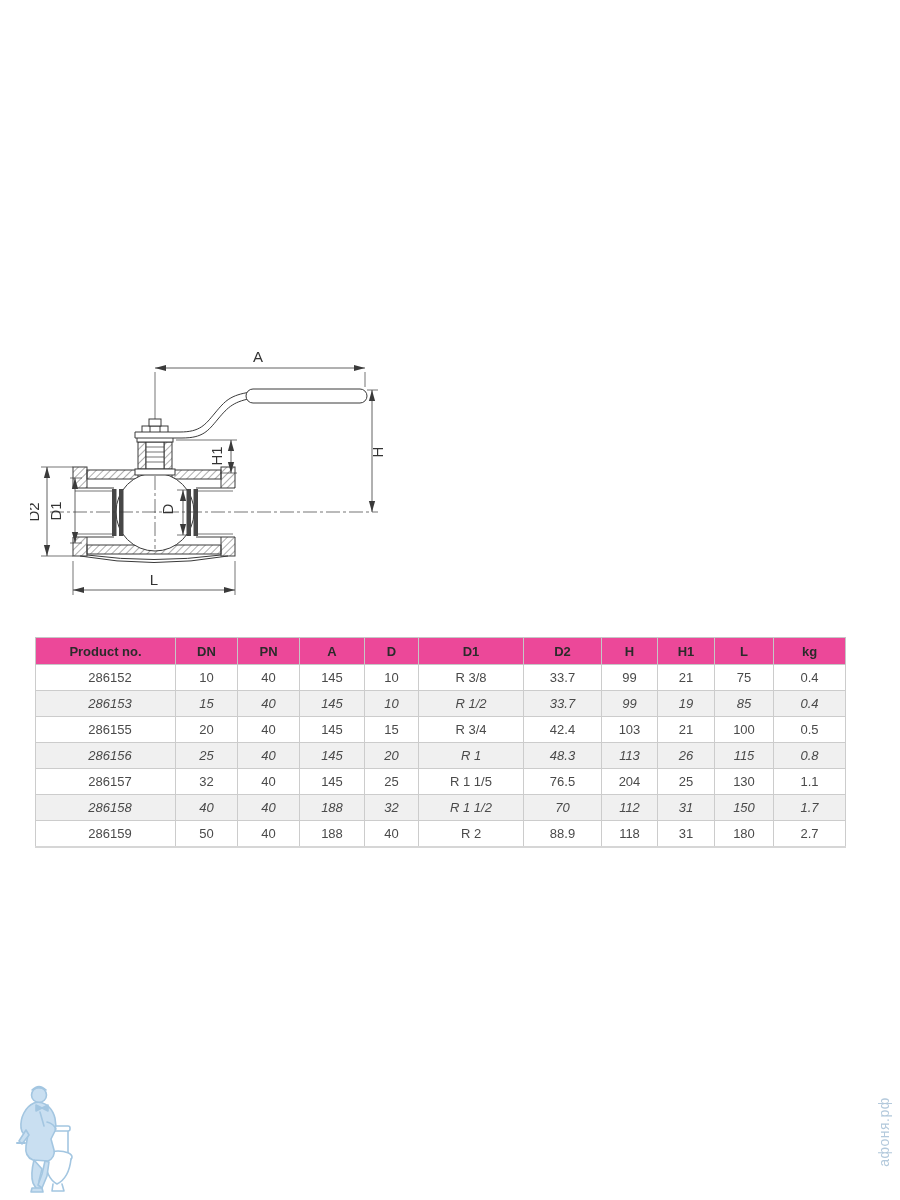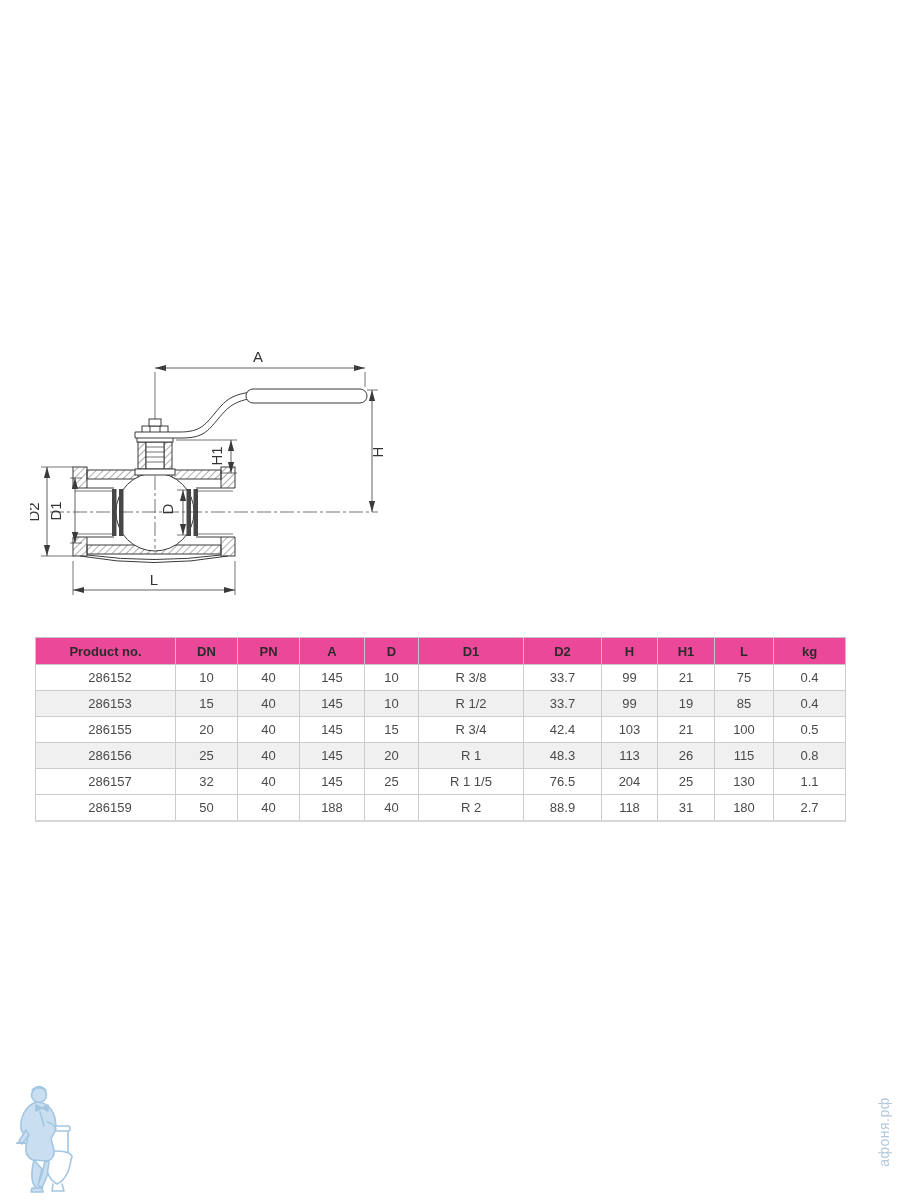--- a/index.html
+++ b/index.html
@@ -29,21 +29,21 @@
     border:1px solid #c6c6c6; border-bottom:2px solid #d6d6d6;
   }
   table.spec th {
     background:#ec4899; color:#2b2b2b; font-weight:bold;
     height:27px; text-align:center; border:1px solid #c6c6c6;
   }
   table.spec td {
     height:26px; text-align:center; border:1px solid #cccccc;
     background:#ffffff;
   }
-  table.spec tr.alt td { background:#f0f0f0; }
+  table.spec tr.alt td { background:#f0f0f0;font-style:italic; }
   table.spec td.first { text-align:center; padding-left:9px; }
   
   #plumber-watermark { position:absolute; left:12px; top:1082px; }
   #site-watermark {
     position:absolute; left:834px; top:1124px; width:100px; height:16px;
     line-height:16px; text-align:center;
     transform:rotate(-90deg);
     color:#b3c9dc; font-size:14px; letter-spacing:0.5px;
   }
 </style>
@@ -255,20 +255,33 @@
           <td>40</td>
           <td>145</td>
           <td>25</td>
           <td>R 1 1/5</td>
           <td>76.5</td>
           <td>204</td>
           <td>25</td>
           <td>130</td>
           <td>1.1</td>
         </tr>
+        <tr class="alt">
+          <td class="first">286158</td>
+          <td>40</td>
+          <td>40</td>
+          <td>188</td>
+          <td>32</td>
+          <td>R 1 1/2</td>
+          <td>70</td>
+          <td>112</td>
+          <td>31</td>
+          <td>150</td>
+          <td>1.7</td>
+        </tr>
         <tr>
           <td class="first">286159</td>
           <td>50</td>
           <td>40</td>
           <td>188</td>
           <td>40</td>
           <td>R 2</td>
           <td>88.9</td>
           <td>118</td>
           <td>31</td>

